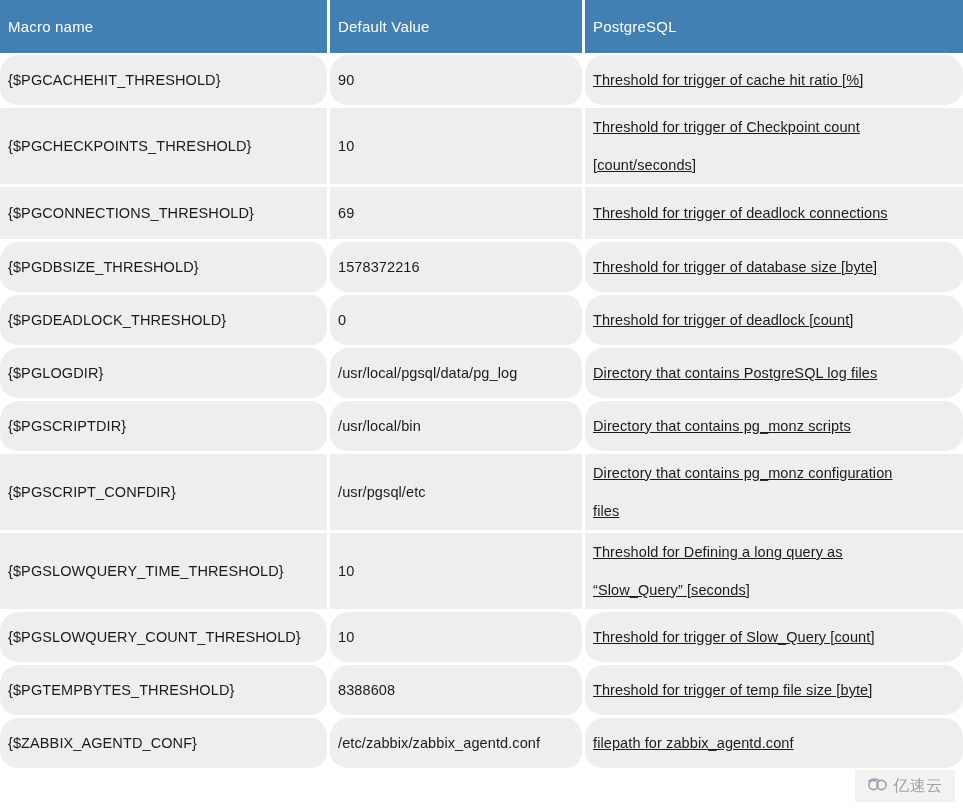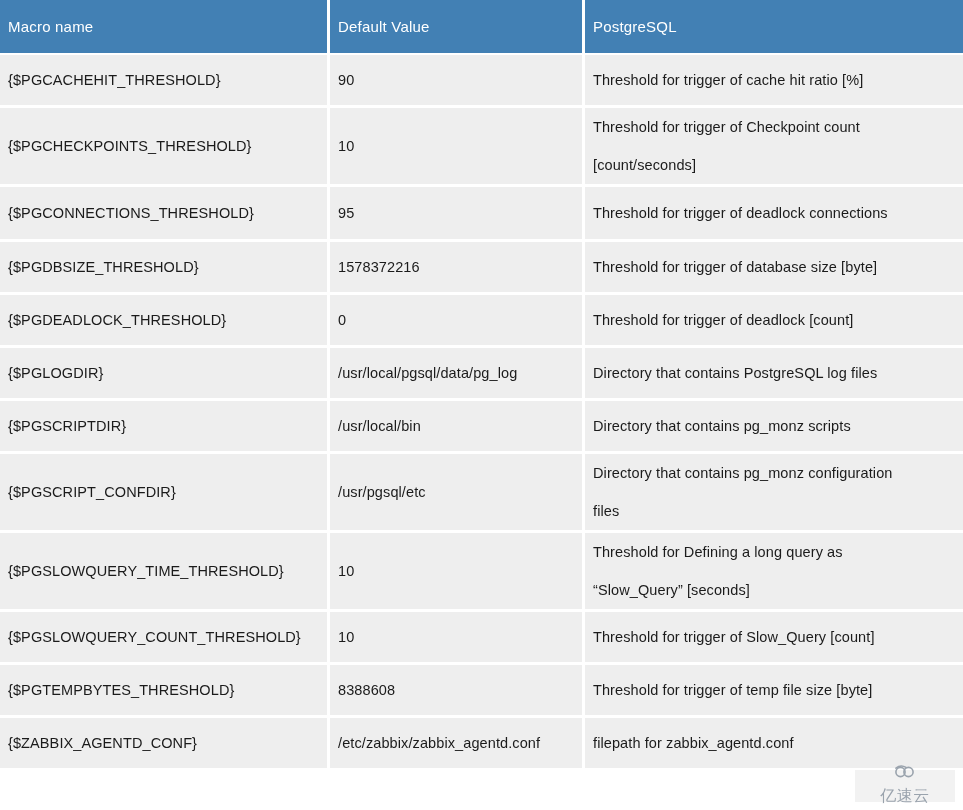--- a/index.html
+++ b/index.html
@@ -47,41 +47,40 @@
     color: #1b1b1b;
     font-size: 14.5px;
     line-height: 38px;
     vertical-align: middle;
     padding: 0 10px 0 8px;
     border-right: 3px solid #ffffff;
     border-bottom: 3px solid #ffffff;
     letter-spacing: 0.1px;
     white-space: pre-line;
   }
-  tbody td:last-child { border-right: none; }
+  tbody td:last-child { border-right: none; text-decoration: underline; }
 
   tbody tr.h-tall   td { height: 69px; margin-top: 36px; }
-  tbody tr.h-short  td { height: 50px; }
+  tbody tr.h-short  td { height: 50px; border-radius: 19px; }
   tbody tr.h-mid    td { height: 52px; }
 
   .cell-text { display: block; }
 
   .watermark {
     position: absolute;
     right: 8px;
     bottom: 8px;
     width: 100px;
     height: 32px;
     background: #f2f2f2;
     display: flex;
     align-items: center;
     justify-content: center;
     gap: 4px;
     pointer-events: none;
-    flex-direction: column;
   }
   .watermark .wm-text {
     color: #9aa3ad;
     font-size: 16px;
     font-family: "DejaVu Sans", sans-serif;
     letter-spacing: 0.5px;
   }
   .watermark .wm-icon {
     color: #9aa3ad;
     line-height: 1;
@@ -111,21 +110,21 @@
         <td><span class="cell-text">Threshold for trigger of cache hit ratio [%]</span></td>
       </tr>
       <tr class="h-tall">
         <td><span class="cell-text">{$PGCHECKPOINTS_THRESHOLD}</span></td>
         <td><span class="cell-text">10</span></td>
         <td><span class="cell-text">Threshold for trigger of Checkpoint count
 [count/seconds]</span></td>
       </tr>
       <tr class="h-mid">
         <td><span class="cell-text">{$PGCONNECTIONS_THRESHOLD}</span></td>
-        <td><span class="cell-text">95</span></td>
+        <td><span class="cell-text">69</span></td>
         <td><span class="cell-text">Threshold for trigger of deadlock connections</span></td>
       </tr>
       <tr class="h-short">
         <td><span class="cell-text">{$PGDBSIZE_THRESHOLD}</span></td>
         <td><span class="cell-text">1578372216</span></td>
         <td><span class="cell-text">Threshold for trigger of database size [byte]</span></td>
       </tr>
       <tr class="h-short">
         <td><span class="cell-text">{$PGDEADLOCK_THRESHOLD}</span></td>
         <td><span class="cell-text">0</span></td>

